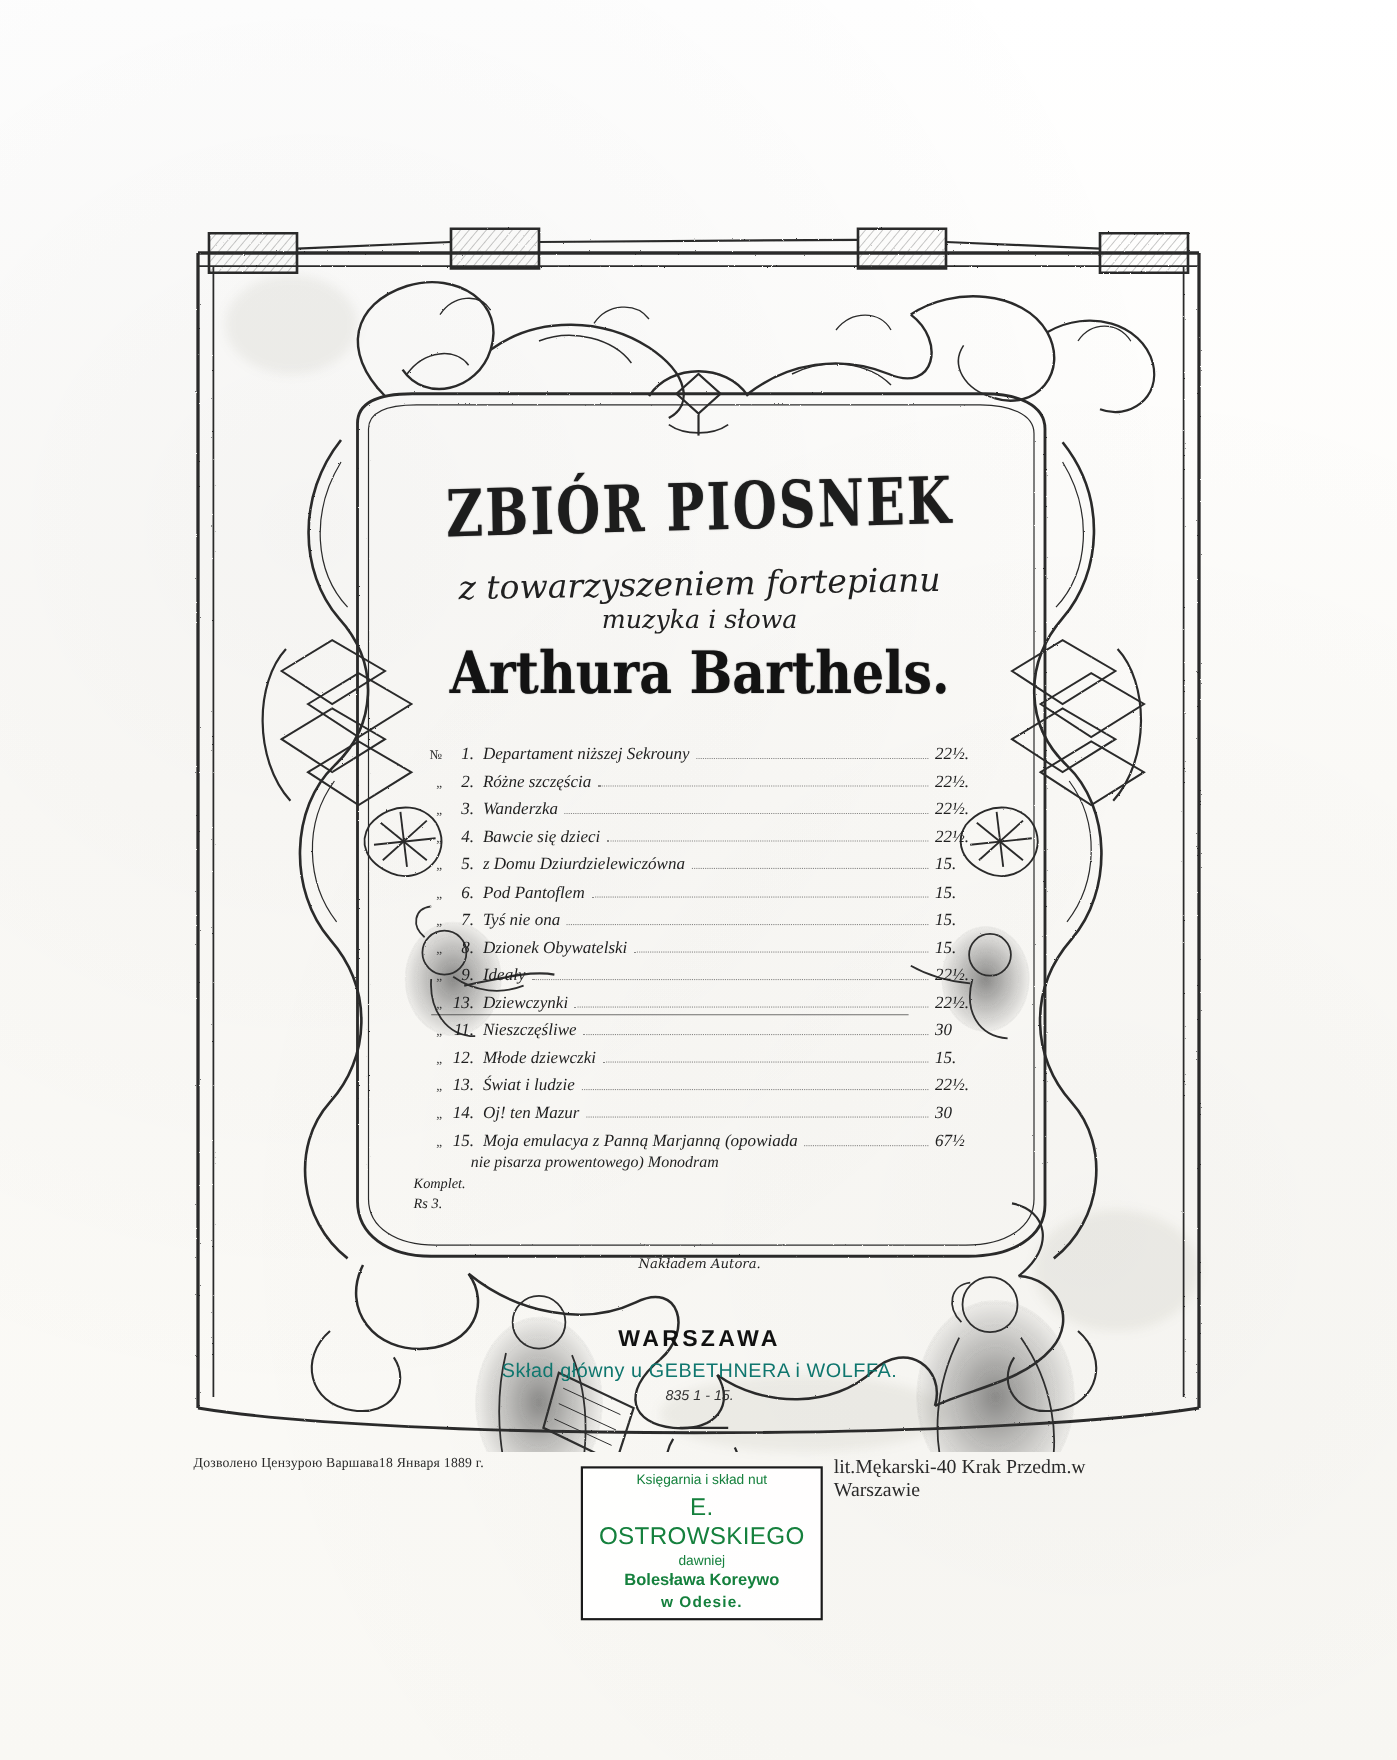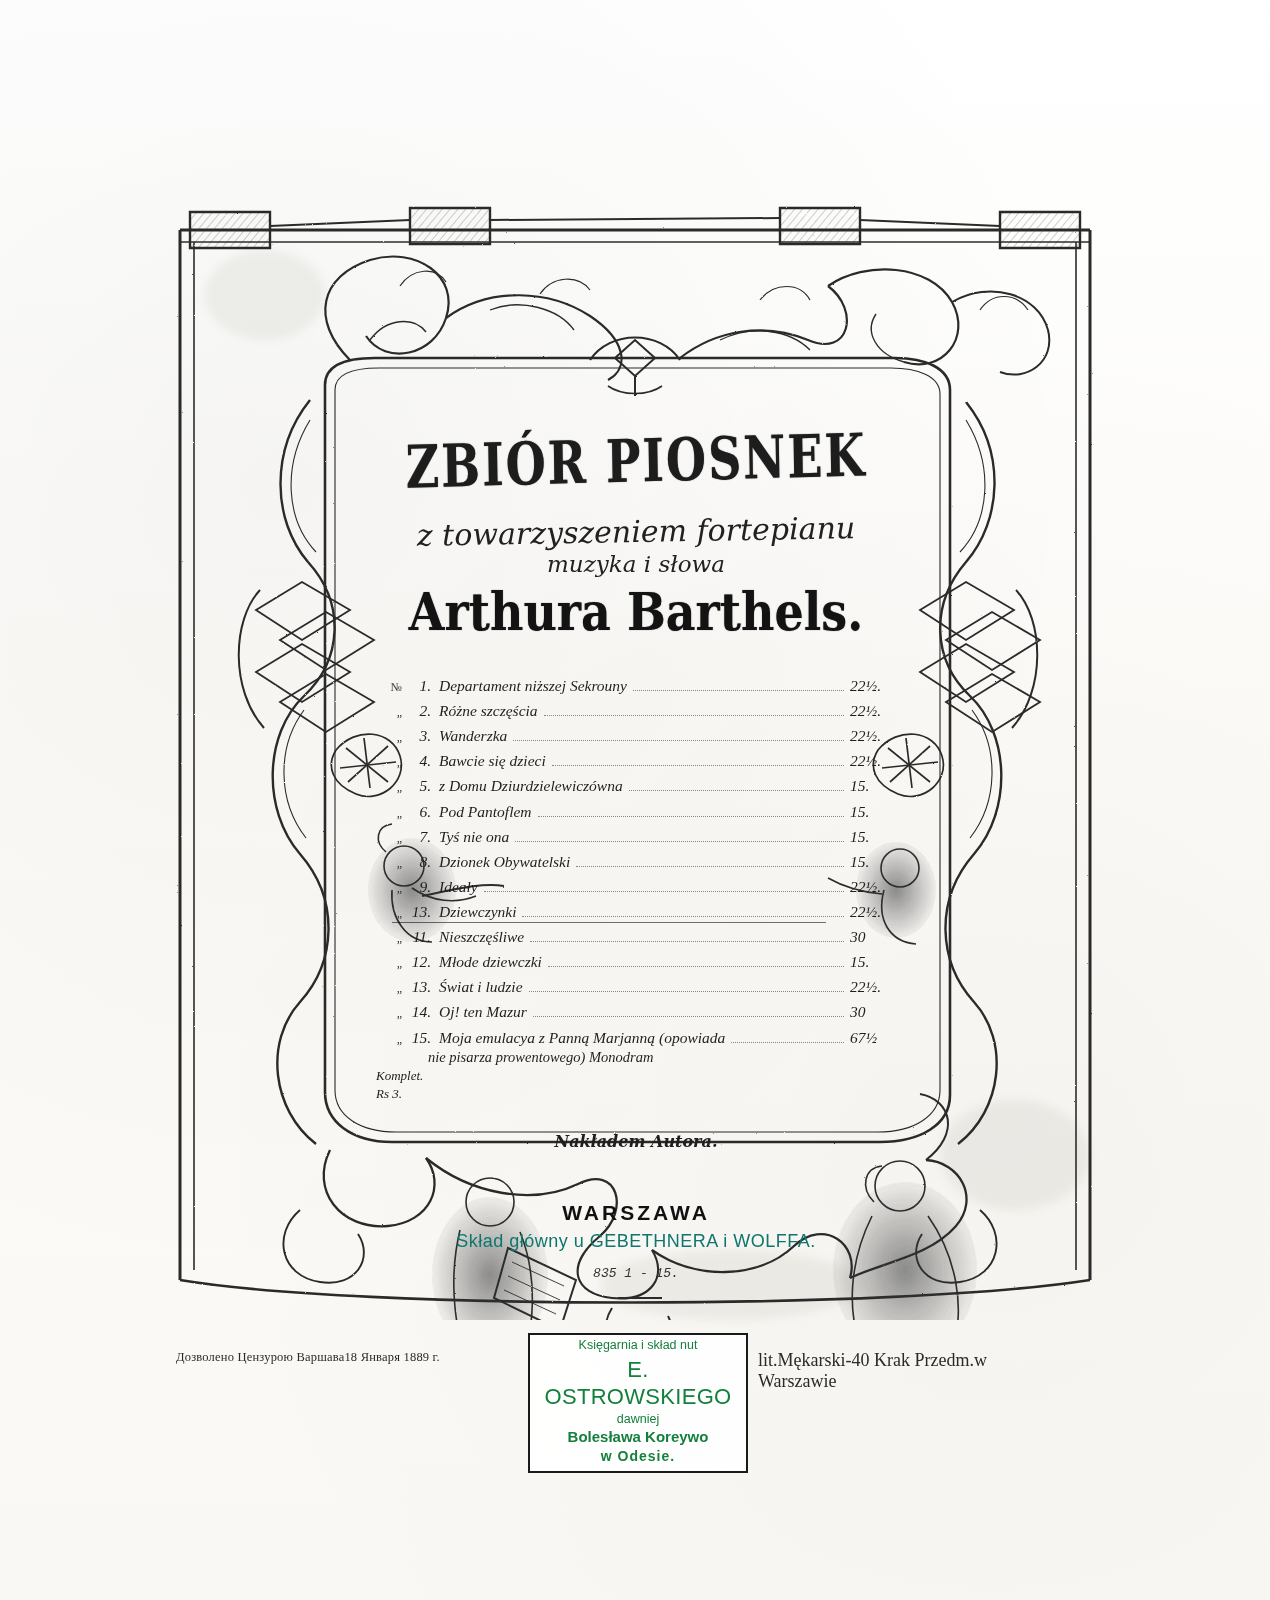--- a/index.html
+++ b/index.html
@@ -154,54 +154,53 @@
     text-align: left;
     font-family: "Liberation Serif", serif;
     font-style: italic;
     font-size: 13px;
     line-height: 1.35;
     color: #222;
   }
   .komplet-block .kline { padding-right: 6px; }
 
   .publisher-line {
-    margin-top: 30px;
+    margin-top: 40px;
     font-family: "DejaVu Serif", serif;
     font-style: italic;
-    font-size: 16px;
+    font-size: 12px;
     color: #1e1e1e;
-    font-weight: bold;
   }
   .city-line {
     margin-top: 50px;
     font-family: "Liberation Sans", sans-serif;
     font-weight: 700;
     font-size: 21px;
     letter-spacing: 3px;
     color: #111;
   }
   .depot-line {
     margin-top: 6px;
     font-family: "Liberation Sans", sans-serif;
     font-size: 18px;
     letter-spacing: 0.5px;
     color: #0f766e;
   }
   .plate-line {
-    margin-top: 14px;
-    font-family: Liberation Mono, monospace;
+    margin-top: 4px;
+    font-family: Liberation Sans, sans-serif;
     font-style: italic;
     font-size: 13px;
     color: #333;
   }
 
   
   #footer-row {
     position: absolute;
-    left: 0; top: 1312px;
+    left: 0; top: 1285px;
     width: 1088px;
     height: 110px;
   }
   #censor-note {
     position: absolute;
     left: 176px; top: 38px;
     width: 320px;
     font-family: "Liberation Serif", serif;
     font-size: 12.5px;
     color: #2a2a2a;

